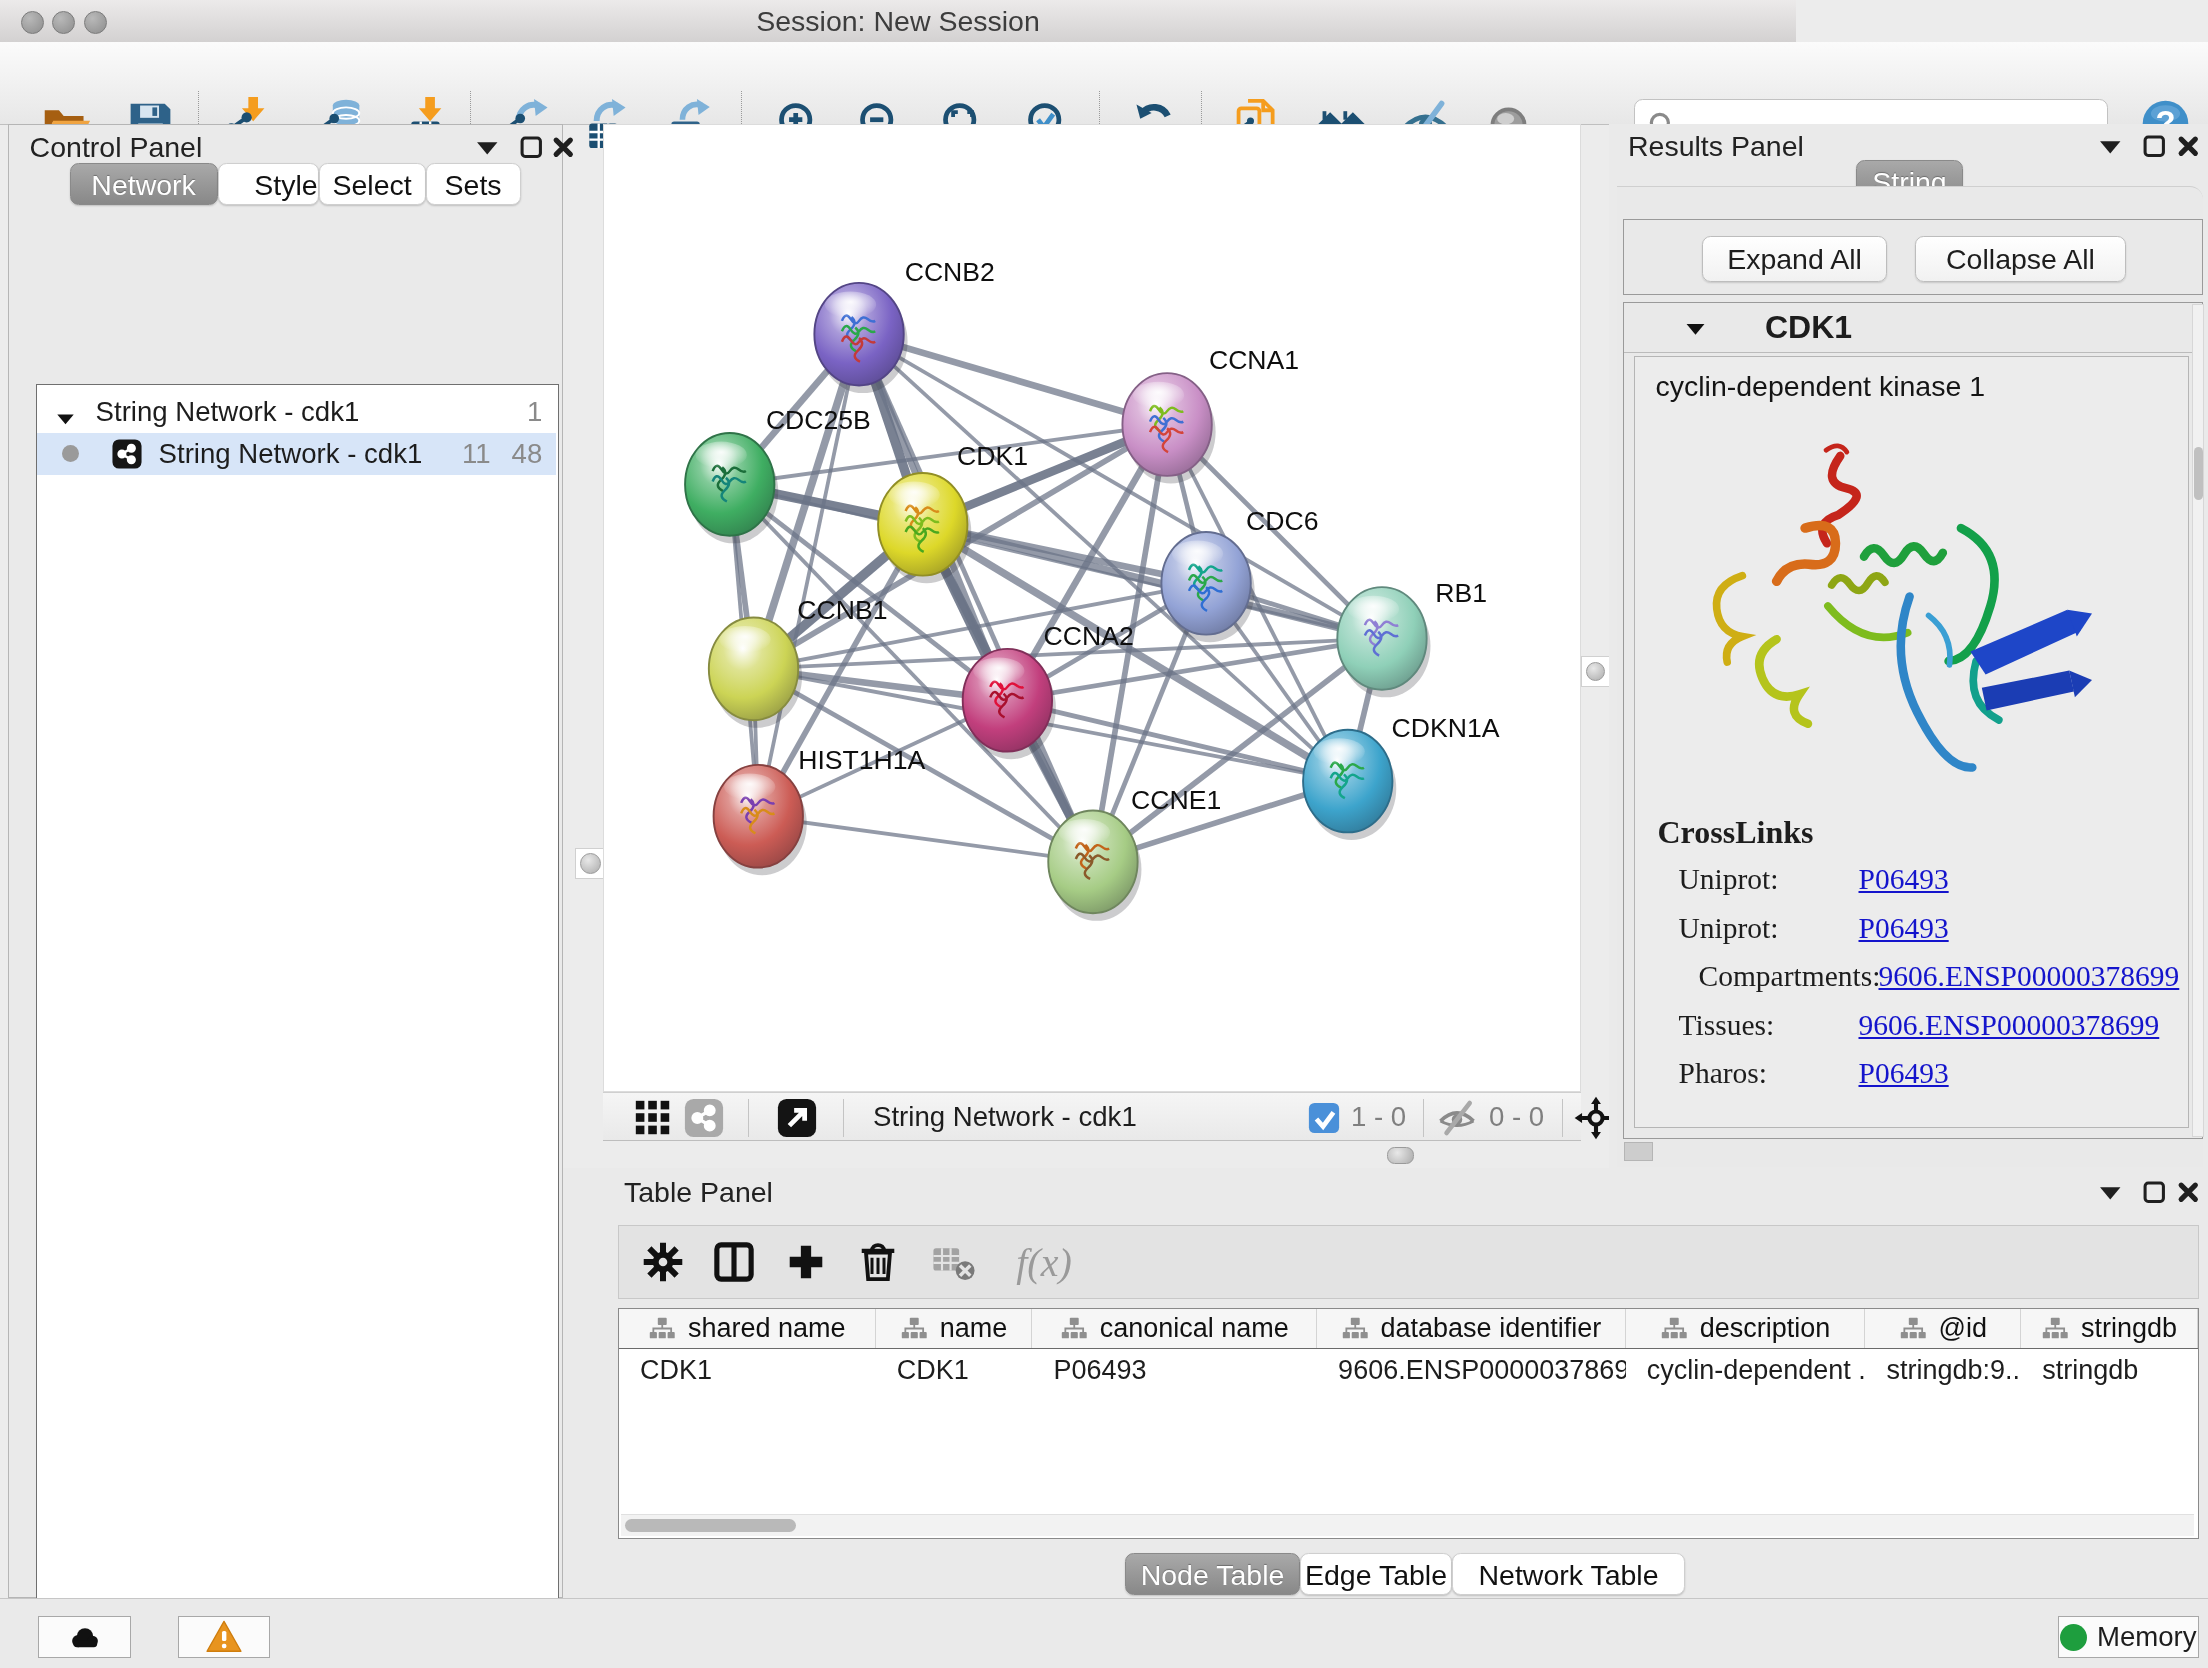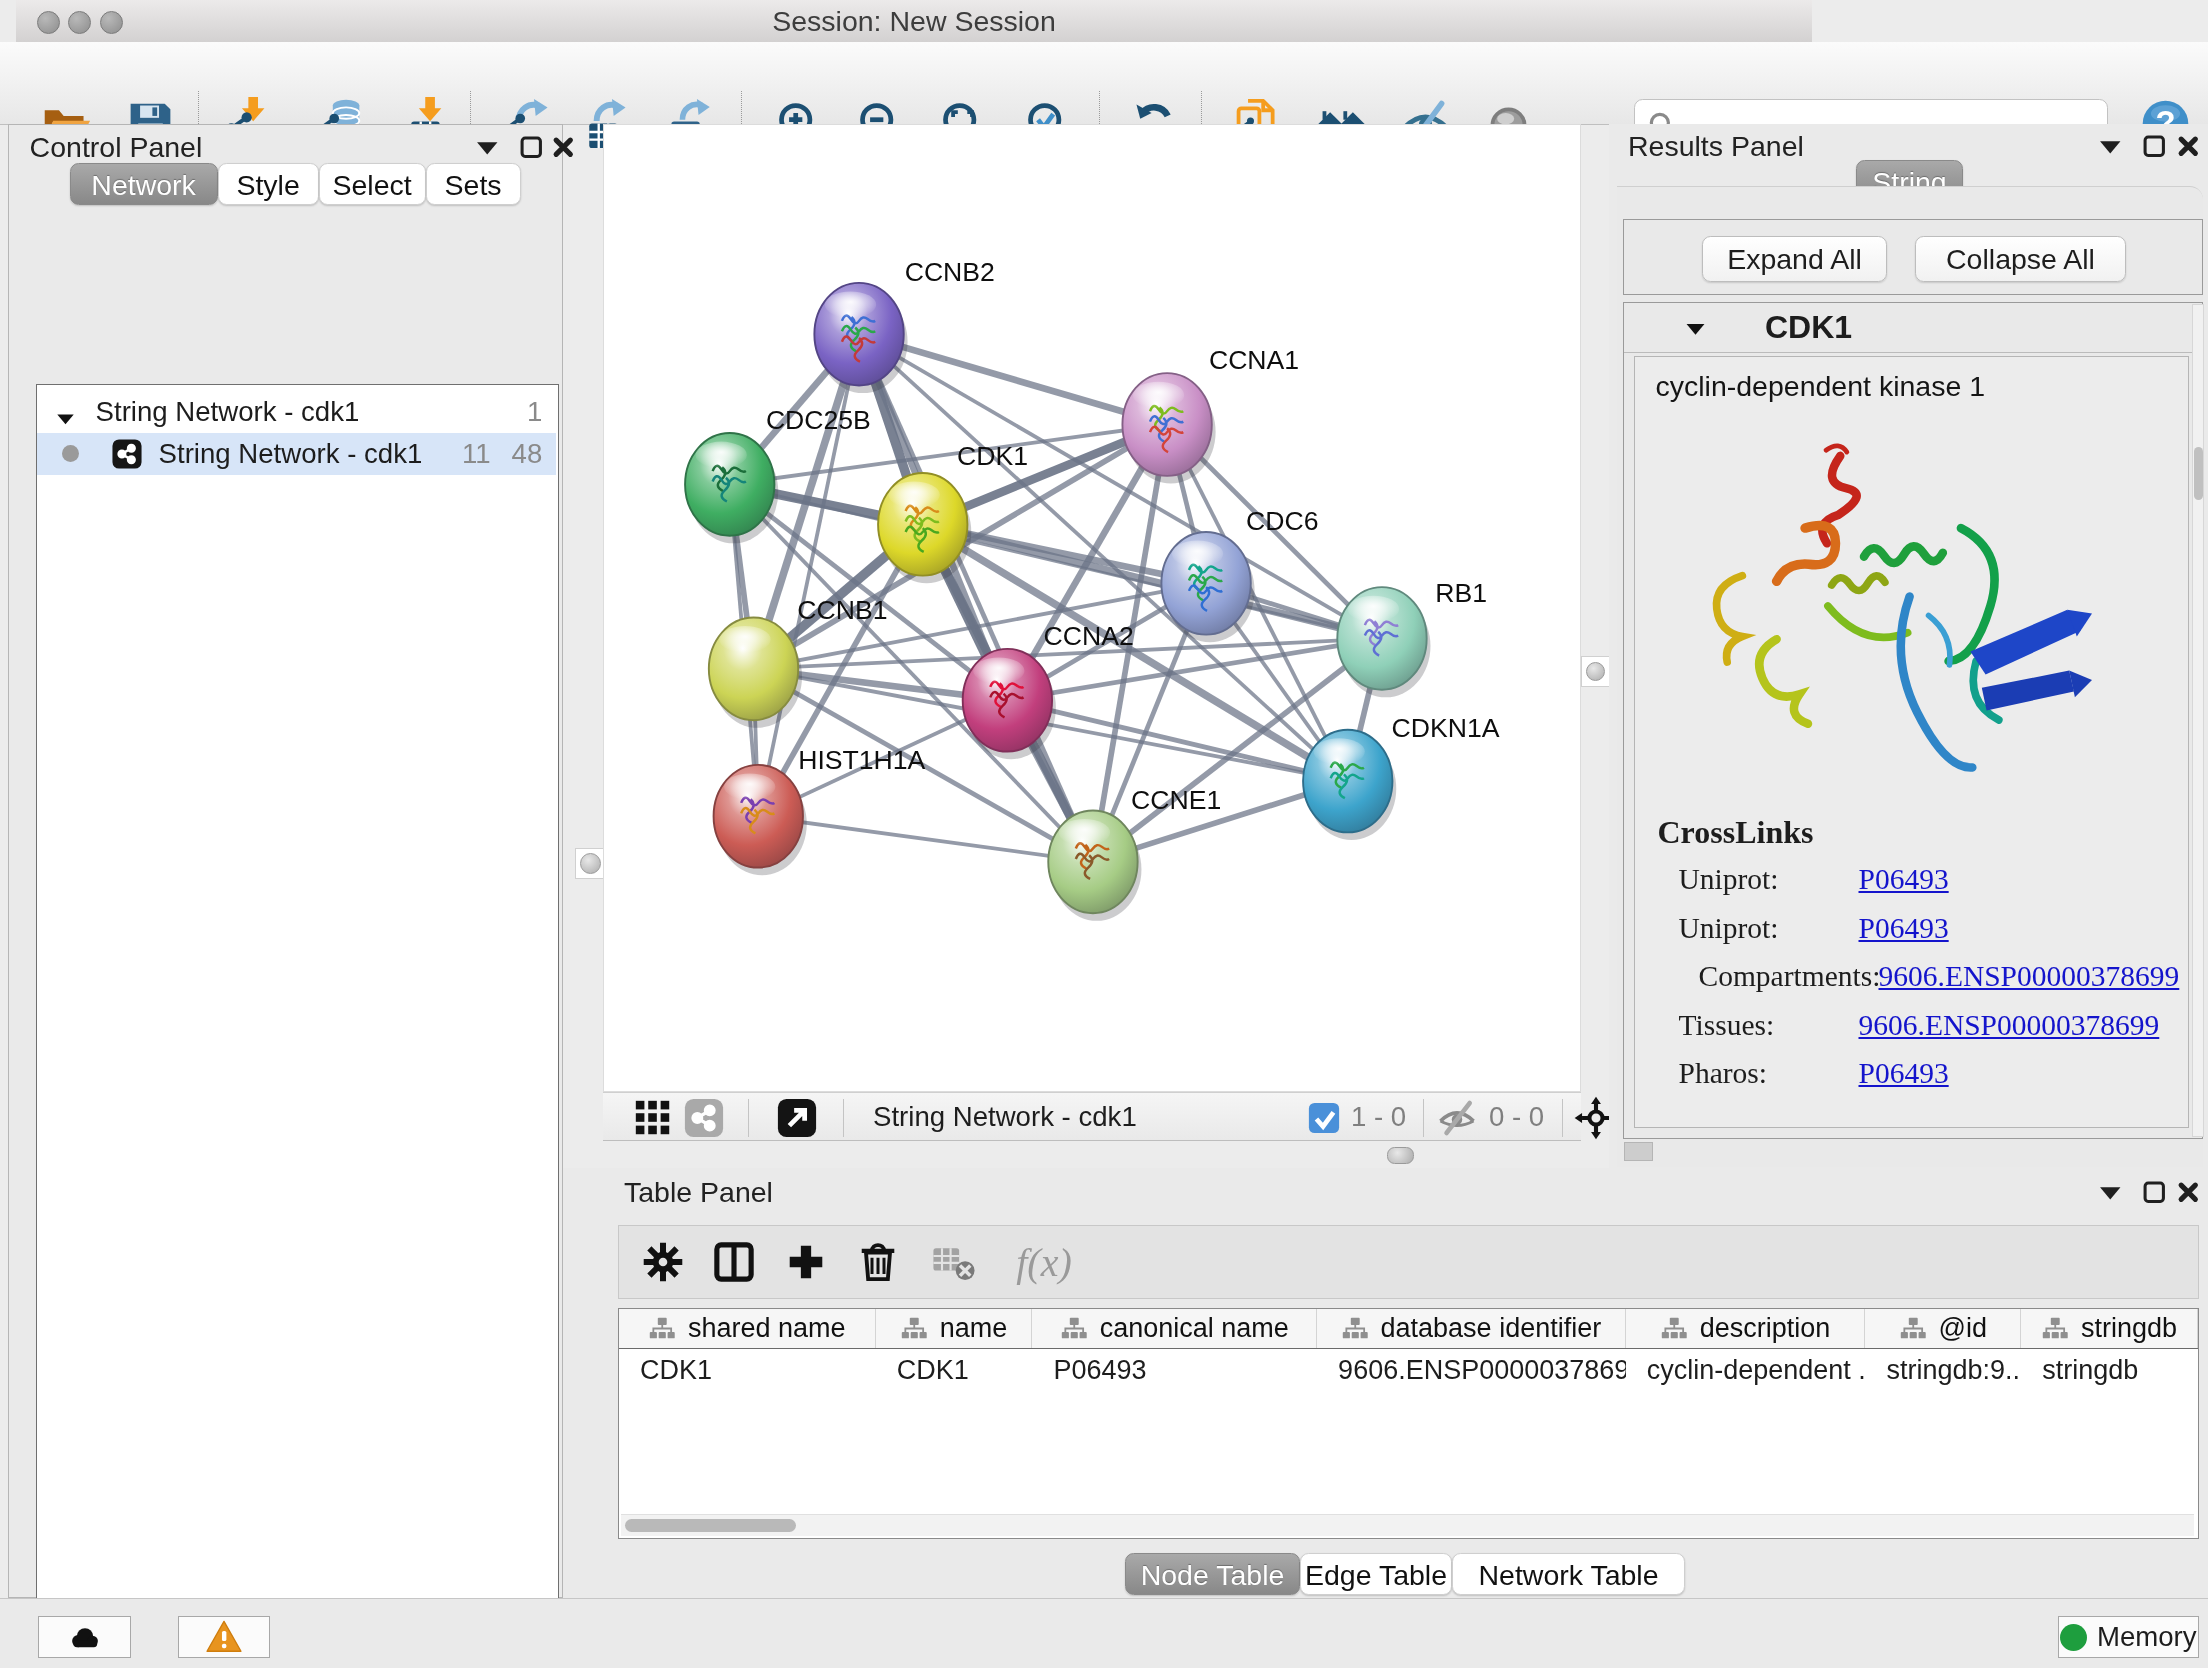--- a/index.html
+++ b/index.html
@@ -2,21 +2,21 @@
 <html style="font-size:15px"><head>
 <meta charset="utf-8">
 <style>
   html,body{margin:0;padding:0;}
   body{width:2208px;height:1668px;overflow:hidden;background:#ececec;
        font-family:"Liberation Sans",sans-serif;color:#1d1d1d;-webkit-font-smoothing:antialiased;}
   .abs{position:absolute;}
   #page{position:relative;width:2208px;height:1668px;}
 
   
-  #titlebar{left:16px;top:0;width:1796px;height:42px;
+  #titlebar{left:0;top:0;width:1796px;height:42px;
     background:linear-gradient(#eceaea,#d3d1d1);border-bottom:1px solid #b2b0b0;}
   .tlight{top:10.5px;width:21px;height:21px;border-radius:50%;
     background:radial-gradient(circle at 35% 30%,#b9b9b9,#8d8d8d);border:1px solid #7b7b7b;}
   #window-title{left:0;top:0;width:100%;height:42px;line-height:42px;text-align:center;
     font-size:28.5px;color:#3d3d3d;}
 
   
   #toolbar{left:0;top:42px;width:2208px;height:82px;
     background:linear-gradient(#fbfbfb,#e7e7e7);border-bottom:1px solid #bfbfbf;}
   .tb-btn{top:53px;width:57px;height:57px;display:flex;align-items:center;justify-content:center;}
@@ -337,21 +337,21 @@
           <path d="M4 9l10 12L24 9z" fill="#1f1f1f"></path>
         </svg></span>
     <span class="hdr-ic abs" style="left:508px;top:7.6px"><svg viewBox="0 0 28 28">
           <rect x="5" y="5" width="18" height="18" rx="3" fill="none" stroke="#1f1f1f" stroke-width="3"></rect>
         </svg></span>
     <span class="hdr-ic abs" style="left:540px;top:7.6px"><svg viewBox="0 0 28 28">
           <path d="M7 7l14 14M21 7L7 21" stroke="#1f1f1f" stroke-width="5" stroke-linecap="round"></path>
         </svg></span>
     <div id="cp-tabs">
         <div class="tab active" style="left: 61px; top: 38px; width: 148px;">Network</div>
-        <div class="tab" style="left: 209px; top: 38px; width: 101px;">Style</div>
+        <div class="tab" style="left: 209px; top: 38px; width: 101px; text-align: right;">Style</div>
         <div class="tab" style="left: 310px; top: 38px; width: 107px;">Select</div>
         <div class="tab" style="left: 417px; top: 38px; width: 95px;">Sets</div>
       </div>
     <div id="network-tree" class="abs">
       <div class="tree-row" style="top:5.7px">
         <span class="hdr-ic abs" style="left:17px;top:9.5px;width:23px;height:23px"><svg viewBox="0 0 28 28" style="width:23px;height:23px">
               <path d="M4 9l10 12L24 9z" fill="#111"></path>
             </svg></span>
         <span class="abs" style="left:59px">String Network - cdk1</span>
         <span class="tree-count" style="right:13.3px">1</span>

